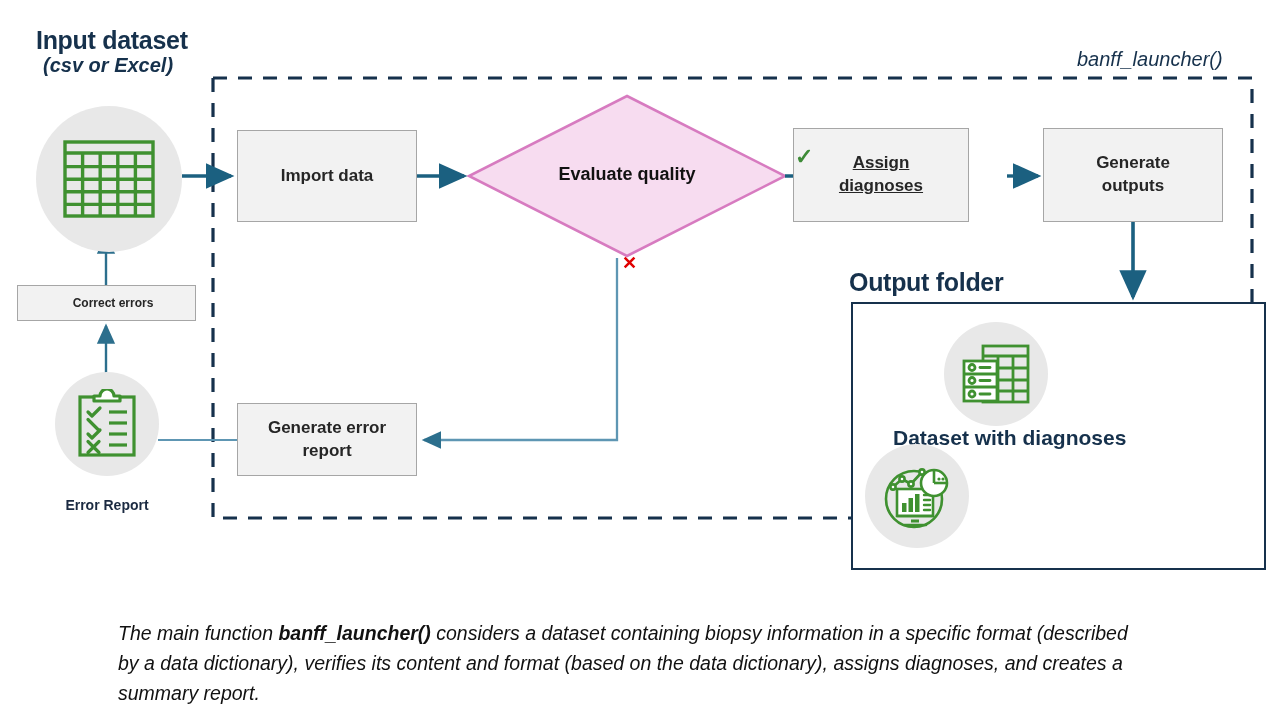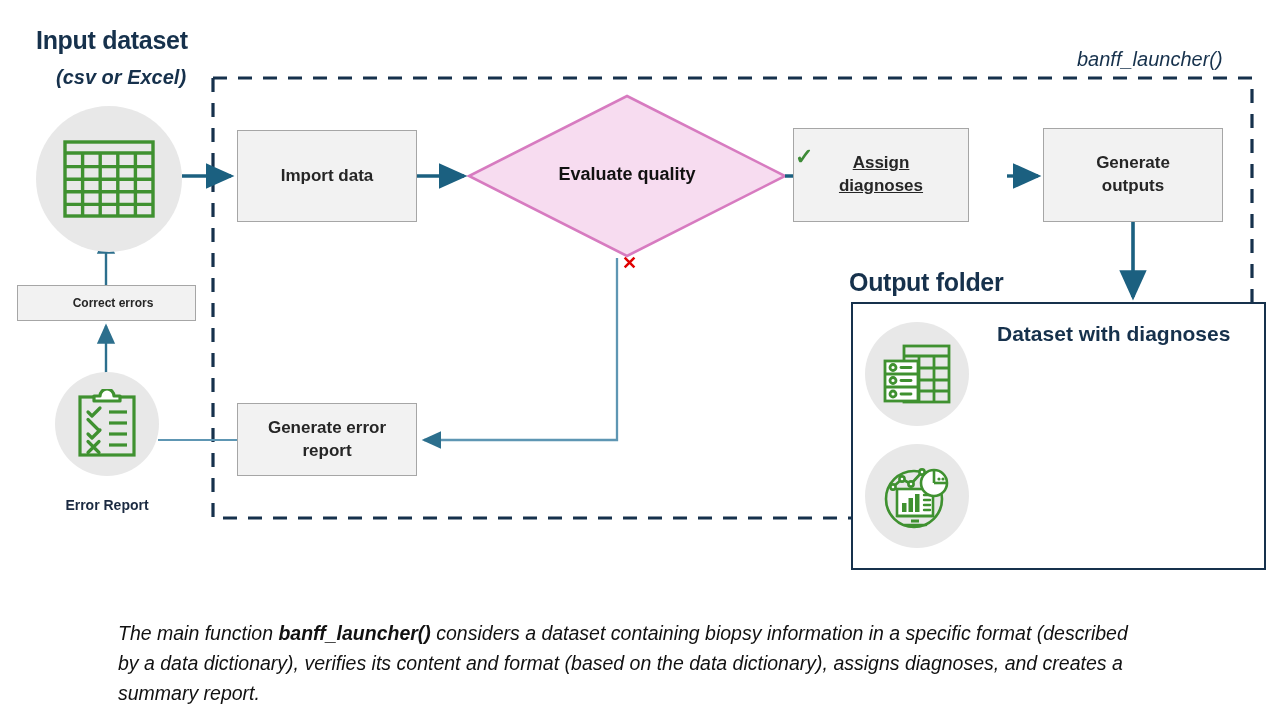--- a/index.html
+++ b/index.html
@@ -167,21 +167,21 @@
   <path d="M617,258 L617,440 L424,440" fill="none" stroke="#5e96b3" stroke-width="2.3" marker-end="url(#ahead-light)"></path>
 
   <line x1="237" y1="440" x2="158" y2="440" stroke="#5e96b3" stroke-width="2.0"></line>
 
   <line x1="106" y1="378" x2="106" y2="326" stroke="#2c6f8d" stroke-width="2.4" marker-end="url(#ahead-light)"></line>
 
   <line x1="106" y1="285" x2="106" y2="236" stroke="#2c6f8d" stroke-width="2.4" marker-end="url(#ahead-light)"></line>
 </svg>
 
 <div class="abs title-main" style="left:36px; top:26px;">Input dataset</div>
-<div class="abs title-sub" style="left:56px; top:54px;margin-top:12px;">(csv or Excel)</div>
+<div class="abs title-sub" style="left:43px; top:54px;">(csv or Excel)</div>
 
 <div class="abs label-func" style="left:1077px; top:48px;">banff_launcher()</div>
 
 <div class="abs title-main" style="left:849px; top:268px;">Output folder</div>
 
 <div class="icon-circle" style="left:36px; top:106px; width:146px; height:146px;">
   <svg width="92" height="78" viewBox="0 0 92 78">
     <g fill="none" stroke="#3f9130" stroke-width="3.4">
       <rect x="2" y="2" width="88" height="74"></rect>
       <line x1="2" y1="13" x2="90" y2="13"></line>
@@ -248,21 +248,21 @@
       <polyline points="12,30.5 23,41.5 M23,30.5 L12,41.5" stroke-linecap="round"></polyline>
       <polyline points="12,45 16,49 24,41" stroke-linecap="round" stroke-linejoin="round"></polyline>
       <path d="M12,52.5 L23,63.5 M23,52.5 L12,63.5" stroke-linecap="round"></path>
     </g>
   </svg>
 </div>
 <div class="abs caption-label" style="left:41px; top:497px; width:132px;">Error Report</div>
 
 <div class="out-panel" style="left:851px; top:302px; width:415px; height:268px;">
 
-  <div class="abs" style="left:12px; top:18px; display:flex; ">
+  <div class="abs" style="left:12px; top:18px; display:flex; align-items:center;flex-direction:column;">
     <div class="icon-circle" style="position:relative; left:0; top:0; width:104px; height:104px;">
       <svg width="70" height="62" viewBox="0 0 70 62">
         <g fill="none" stroke="#3f9130" stroke-width="2.8">
           <rect x="22" y="3" width="45" height="56"></rect>
           <line x1="22" y1="13" x2="67" y2="13"></line>
           <line x1="22" y1="25" x2="67" y2="25"></line>
           <line x1="22" y1="37" x2="67" y2="37"></line>
           <line x1="22" y1="48" x2="67" y2="48"></line>
           <line x1="37" y1="13" x2="37" y2="59"></line>
           <line x1="52" y1="13" x2="52" y2="59"></line>

